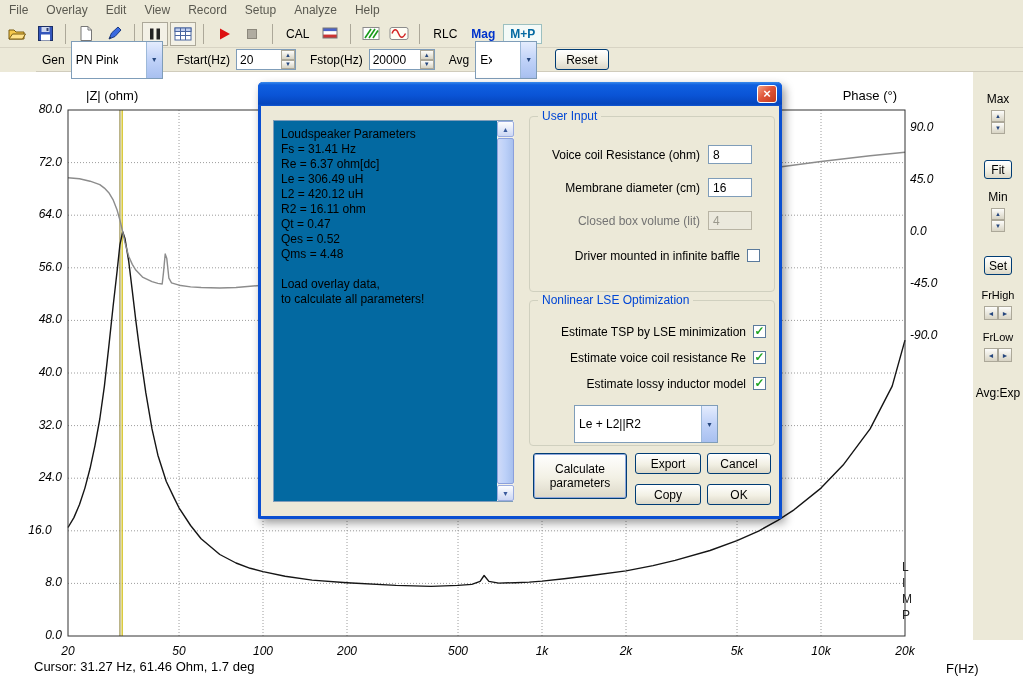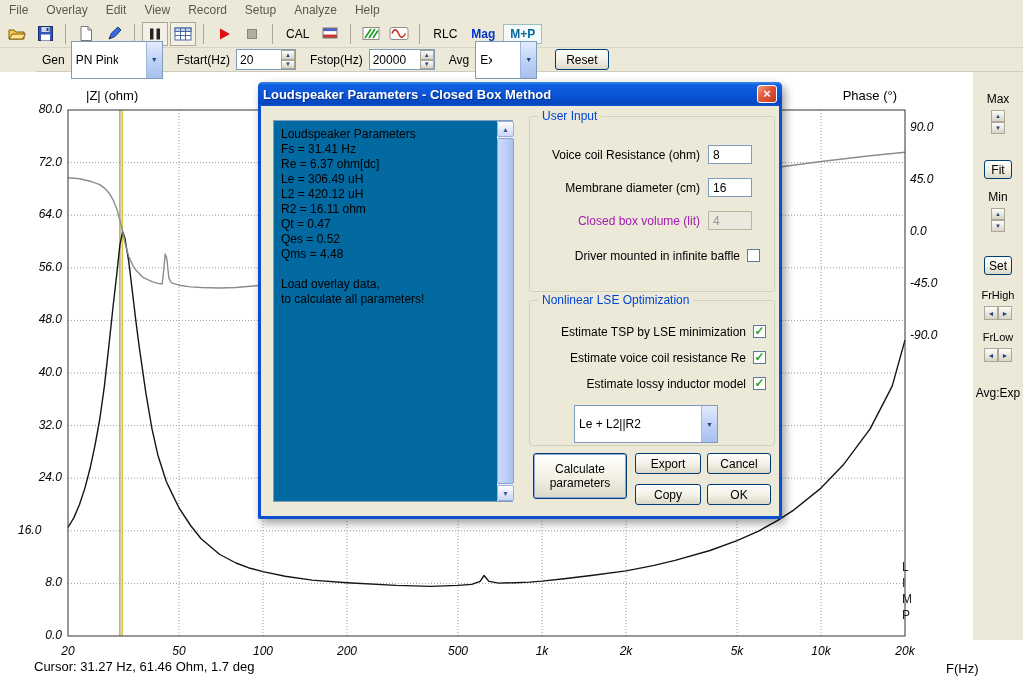--- a/index.html
+++ b/index.html
@@ -79,21 +79,21 @@
   .sc-thumb { position:absolute; left:0; top:17px; width:17px; height:346px; border:1px solid #8ba0dc; border-radius:2px;
               background:linear-gradient(90deg,#cfdaf8,#bcd0f8 50%,#a8c0ee); }
 
   .groupbox { position:absolute; border:1px solid #d0d0bf; border-radius:4px; }
   .group-title { position:absolute; top:-8px; left:8px; background:#ece9d8; padding:0 4px; color:#0046d5; font-size:12px; }
   .ui-row { position:absolute; left:0; width:100%; height:20px; }
   .ui-row .rowlab { position:absolute; left:6px; right:74px; text-align:right; line-height:20px; white-space:nowrap; }
   .ui-row .field { position:absolute; right:22px; top:0; width:44px; height:19px; border:1px solid #7f9db9;
                    background:#fff; font:12px "Liberation Sans",sans-serif; padding:0 4px; }
   .ui-row .field.disabled { background:#ebe9dd; color:#9a988c; border-color:#b8b4a4; }
-  .graylab { color:#a21caf; }
+  .graylab { color:#737373; }
   .cb { display:inline-block; width:13px; height:13px; background:#fff; border:1px solid #5a7a9c;
         font-size:12px; font-weight:bold; color:#21a523; line-height:11px; text-align:center; vertical-align:middle; }
   .cbrow { position:absolute; height:16px; }
   .cbrow .rowlab { position:absolute; right:28px; left:0; text-align:right; line-height:15px; white-space:nowrap; }
   .cbrow .cb { position:absolute; right:8px; top:0; }
 
   .dlg-btn { position:absolute; font:12px "Liberation Sans",sans-serif; border:1px solid #003c74; border-radius:3px;
              background:linear-gradient(180deg,#ffffff,#f2f0e4 55%,#dcd8c8); }
   .dlg-btn.default { box-shadow:inset 0 0 0 1px #8fa8dc; }
 </style>
@@ -127,21 +127,21 @@
       <polyline points="68.0,177.7 79.5,178.8 90.1,181.2 99.8,184.6 104.4,188.1 108.8,192.7 113.0,199.6 117.1,210.0 120.3,221.6 122.7,232.0 124.9,242.4 128.7,256.3 132.3,264.4 135.8,270.1 142.5,277.1 152.0,281.7 157.9,283.4 162.2,284.0 163.5,272.4 165.2,254.0 166.8,258.6 168.9,278.2 171.5,282.8 179.0,285.2 190.6,286.9 201.1,287.5 219.8,288.0 236.0,287.5 263.0,285.2 294.8,280.5 320.0,275.9 347.0,270.1 396.1,259.7 431.0,250.5 458.0,243.6 498.8,234.3 542.0,222.8 591.1,208.9 626.0,199.6 675.1,188.1 710.0,180.0 737.0,174.2 777.8,167.3 821.0,161.5 870.1,155.7 905.0,152.3" fill="none" stroke="#8c8c8c" stroke-width="1.4" stroke-linejoin="round"></polyline>
       <rect x="68" y="110" width="837" height="526" fill="none" stroke="#333"></rect>
     </svg>
   <div id="chart-layer" style="position:absolute;inset:0;z-index:2;pointer-events:none;">
     <div class="axis-title" style="left:86px;top:88px;">|Z| (ohm)</div>
     <div class="axis-title" style="left:807px;top:88px;width:90px;text-align:right;">Phase (°)</div>
     <div class="statusline">Cursor: 31.27 Hz, 61.46 Ohm, 1.7 deg</div>
     <div class="fhz">F(Hz)</div>
   <div class="ticklab" style="left: 18px; top: 628px; width: 44px; text-align: right;">0.0</div>
       <div class="ticklab" style="left: 18px; top: 575.4px; width: 44px; text-align: right;">8.0</div>
-      <div class="ticklab" style="left: 18px; top: 522.8px; width: 44px; text-align: left;">16.0</div>
+      <div class="ticklab" style="left: 18px; top: 522.8px; width: 44px; text-align: center;">16.0</div>
       <div class="ticklab" style="left: 18px; top: 470.2px; width: 44px; text-align: right;">24.0</div>
       <div class="ticklab" style="left: 18px; top: 417.6px; width: 44px; text-align: right;">32.0</div>
       <div class="ticklab" style="left: 18px; top: 365px; width: 44px; text-align: right;">40.0</div>
       <div class="ticklab" style="left: 18px; top: 312.4px; width: 44px; text-align: right;">48.0</div>
       <div class="ticklab" style="left: 18px; top: 259.8px; width: 44px; text-align: right;">56.0</div>
       <div class="ticklab" style="left: 18px; top: 207.2px; width: 44px; text-align: right;">64.0</div>
       <div class="ticklab" style="left: 18px; top: 154.6px; width: 44px; text-align: right;">72.0</div>
       <div class="ticklab" style="left: 18px; top: 102px; width: 44px; text-align: right;">80.0</div>
       <div class="ticklab" style="left: 910px; top: 120px; width: 48px;">90.0</div>
       <div class="ticklab" style="left: 910px; top: 172px; width: 48px;">45.0</div>
@@ -312,21 +312,20 @@
     <div class="sb-label sb-small sb-center" style="top:259px">FrLow</div>
     <div class="hspin" style="top:276px">
         <div class="sp">◄</div>
         <div class="sp">►</div>
       </div>
     <div class="sb-label sb-center" style="top:314px">Avg:Exp</div>
   </div>
 
   <div class="dialog">
     <div class="titlebar">
-      <span class="title-text">Loudspeaker Parameters - Closed Box Method</span>
       <div class="close-btn"><span>×</span></div>
     </div>
     <div class="dlg-body">
       <div class="results">Loudspeaker Parameters
 Fs = 31.41 Hz
 Re = 6.37 ohm[dc]
 Le = 306.49 uH
 L2 = 420.12 uH
 R2 = 16.11 ohm
 Qt = 0.47

